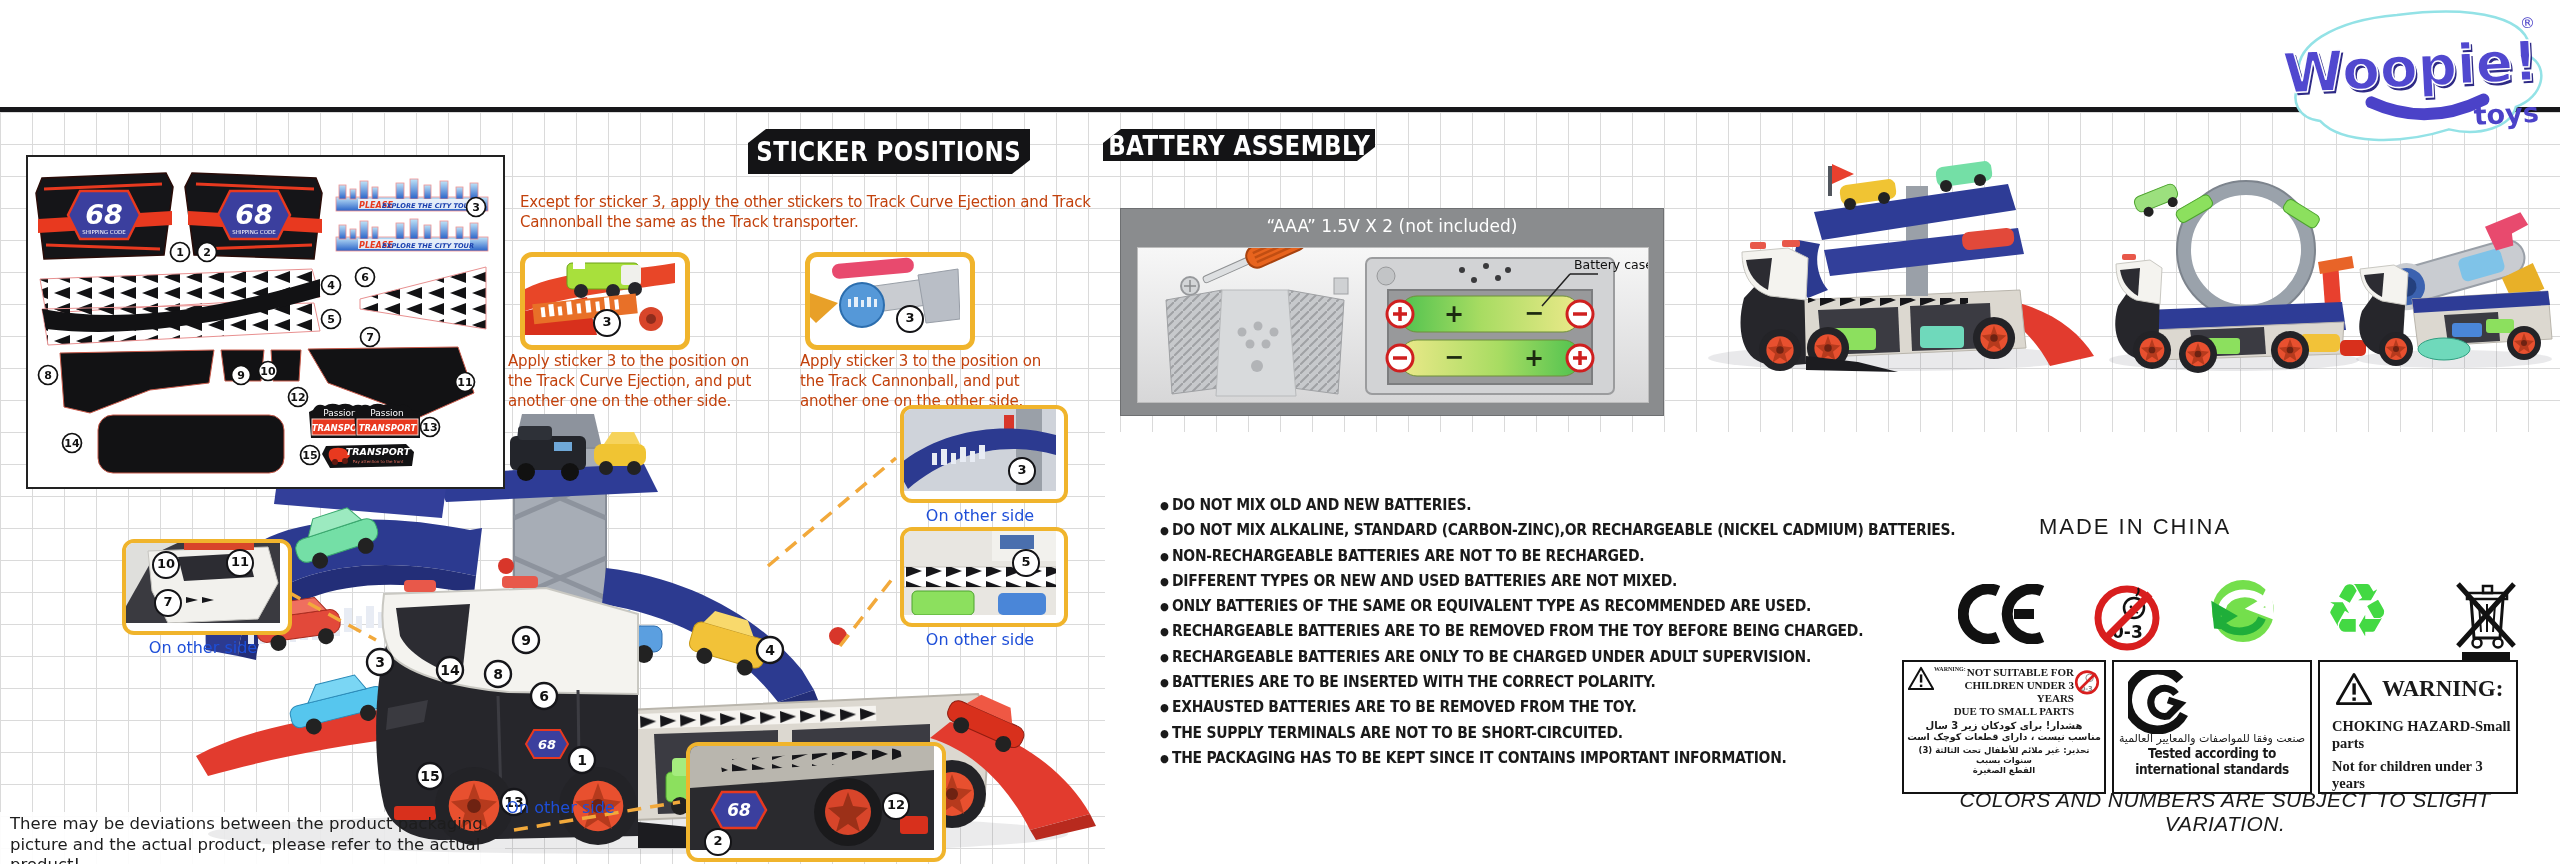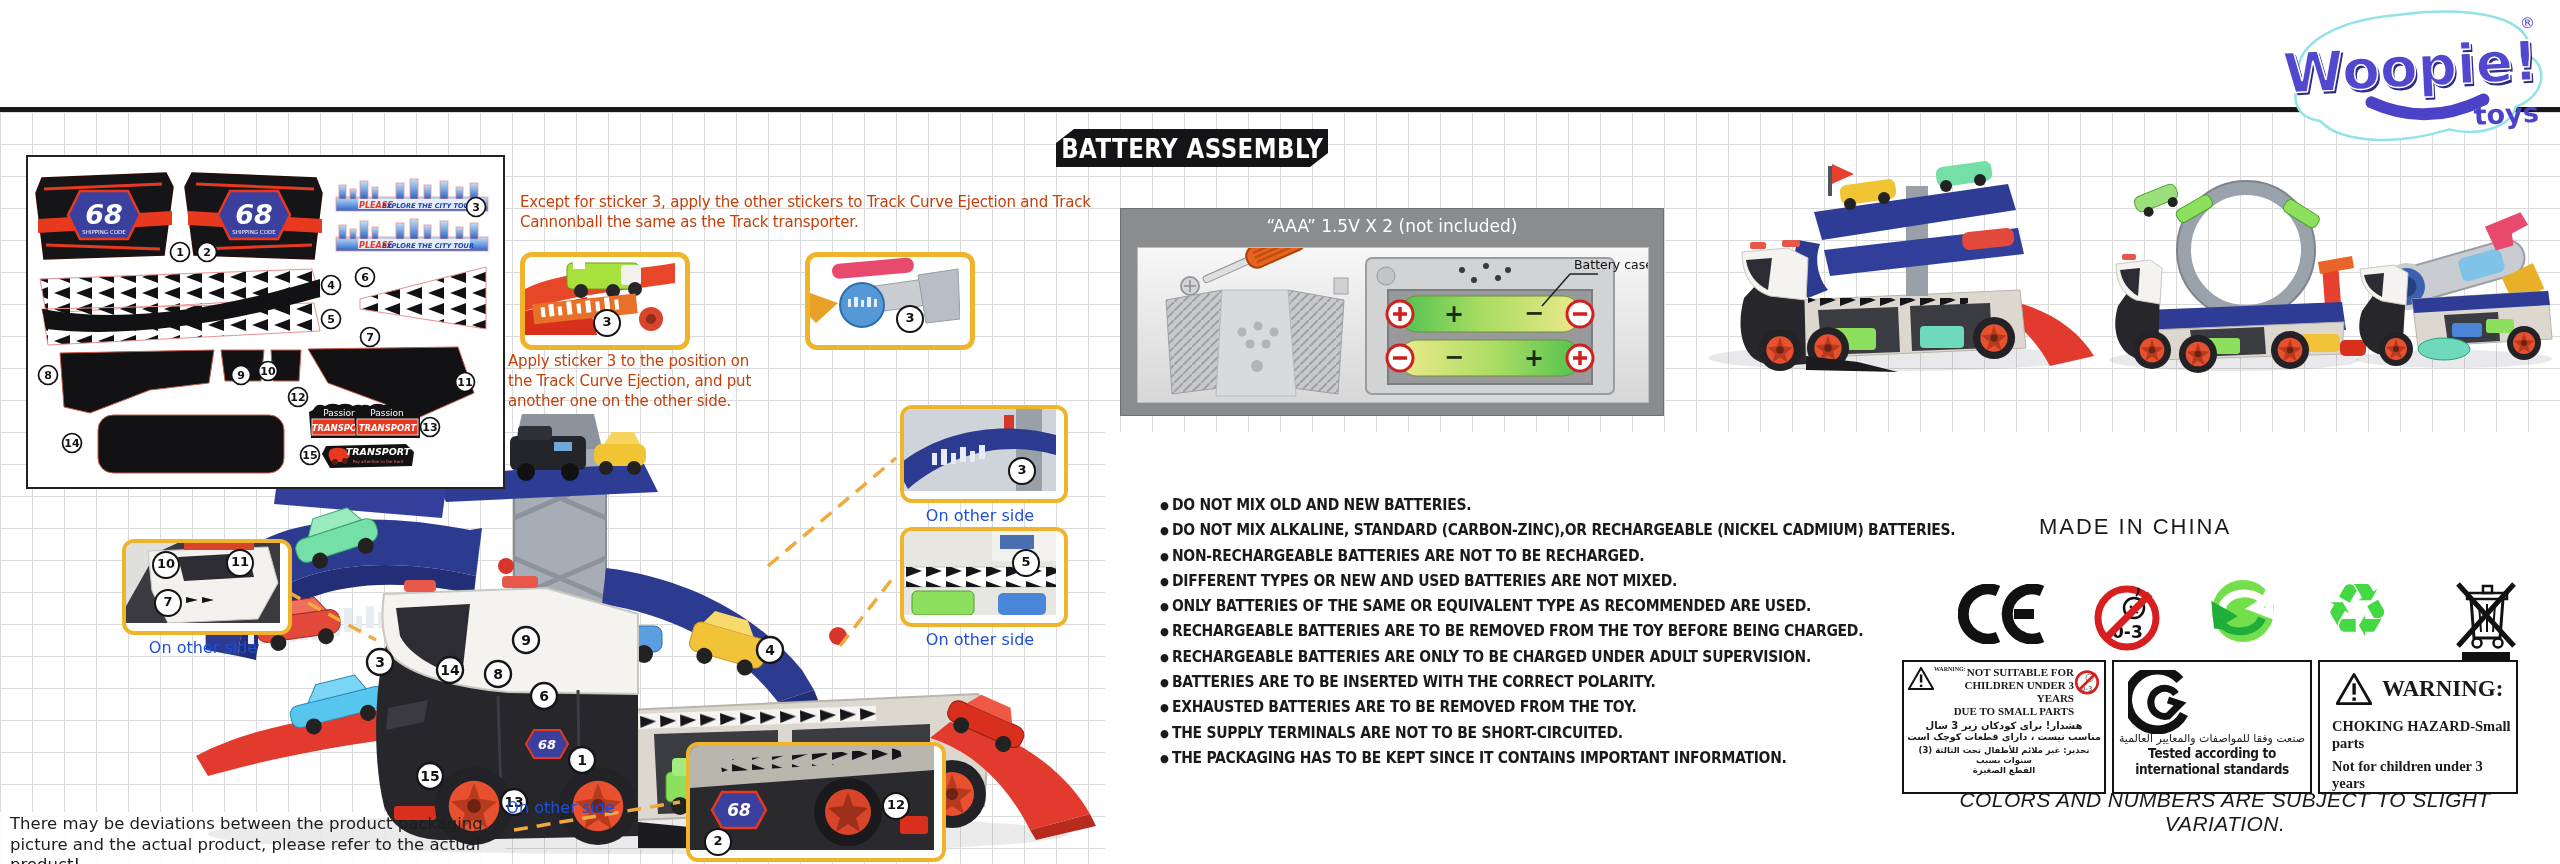--- a/index.html
+++ b/index.html
@@ -258,20 +258,23 @@
             <text y="4" text-anchor="middle">14</text>
           </g>
         <g transform="translate(282,298)">
             <circle r="9.5" fill="#fff" stroke="#111" stroke-width="1.7"></circle>
             <text y="4" text-anchor="middle">15</text>
           </g>
       </g>
     </svg>
   </div>
 
+  <div class="abs banner" style="left:748px;top:129px;width:282px;height:45px">
+    <span>STICKER POSITIONS</span>
+  </div>
   <div class="abs body-txt" style="left:520px;top:193px;width:580px">Except for sticker 3, apply the other stickers to Track Curve Ejection and Track Cannonball the same as the Track transporter.</div>
 
   <div class="abs photo" style="left:520px;top:252px;width:160px;height:88px">
     <svg viewBox="0 0 150 78" width="150" height="78">
       <path d="M0,32 C40,12 92,16 150,6 L150,26 C96,34 44,38 0,54 Z" fill="#e84628"></path>
       <path d="M0,54 L62,40 L72,78 L0,78 Z" fill="#d8301c"></path>
       <g>
         <rect x="42" y="6" width="72" height="26" rx="5" fill="#a8e03c" stroke="#6ca018"></rect>
         <rect x="96" y="8" width="20" height="20" rx="3" fill="#f0f0ec"></rect>
         <rect x="48" y="2" width="12" height="10" fill="#fff"></rect>
@@ -316,22 +319,23 @@
           <rect x="51" y="43" width="3" height="7"></rect>
           <rect x="57" y="40" width="4" height="10"></rect>
           <rect x="64" y="42" width="3" height="8"></rect>
         </g>
       <svg></svg>
     </svg>
     <span class="badge" style="position:absolute;left:86px;top:48px">3</span>
   </div>
 
   <div class="abs body-txt" style="left:508px;top:352px;width:245px">Apply sticker 3 to the position on the Track Curve Ejection, and put another one on the other side.</div>
-
-  <div class="abs banner" style="left:1056px;top:129px;width:272px;height:38px">
+  <div class="abs body-txt" style="left:800px;top:352px;width:262px">Apply sticker 3 to the position on the Track Cannonball, and put another one on the other side.</div>
+
+  <div class="abs banner" style="left:1103px;top:129px;width:272px;height:32px">
     <span>BATTERY ASSEMBLY</span>
   </div>
 
   <div class="abs bat-panel">
     <div class="bat-title">“AAA”  1.5V X 2 (not included)</div>
     <div class="bat-inner">
       <svg viewBox="0 0 510 152" width="510" height="152">
 
         <g>
           <circle cx="52" cy="38" r="9" fill="#d3d5d7" stroke="#97999c" stroke-width="2"></circle>

